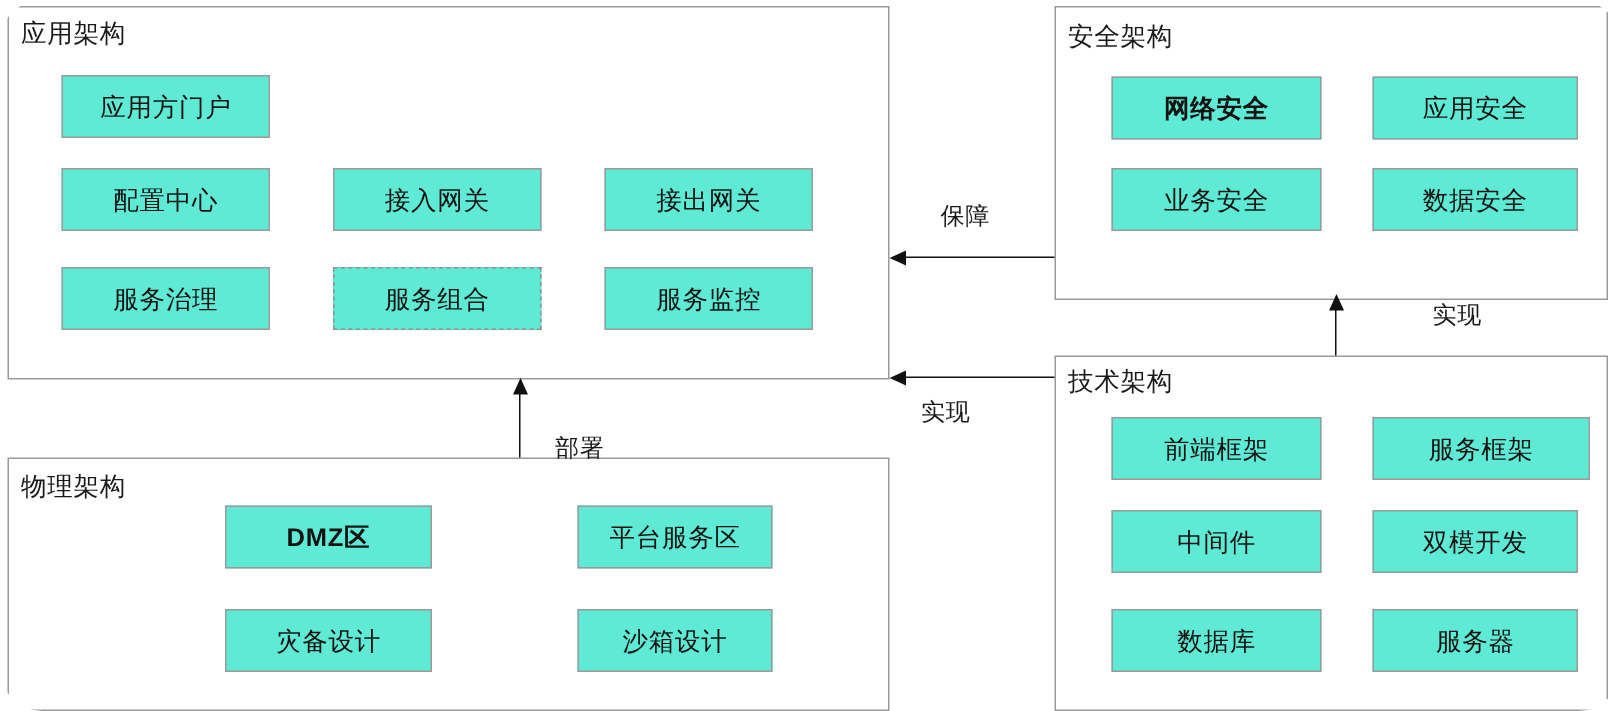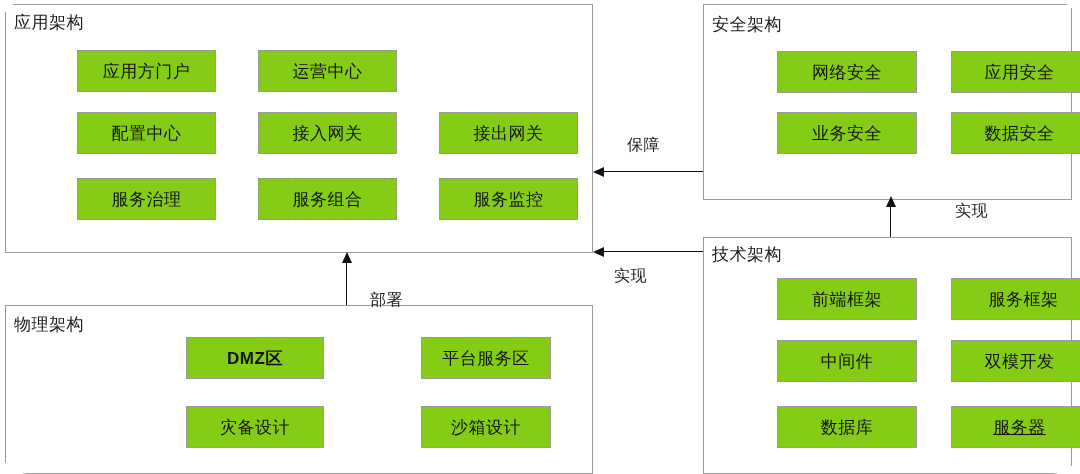--- a/index.html
+++ b/index.html
@@ -26,30 +26,29 @@
     position: absolute;
     font-size: 17px;
     color: #1a1a1a;
     line-height: 1;
     white-space: nowrap;
     letter-spacing: 0.5px;
   }
   .node {
     position: absolute;
     border: 1px solid #9a9a9a;
-    background: #84cc16;
+    background: #5eead4;
     box-sizing: border-box;
     display: flex;
     align-items: center;
     justify-content: center;
     font-size: 17px;
     color: #121212;
     white-space: nowrap;
     letter-spacing: 0.5px;
-    margin-left: 36px;
   }
   .node.dashed {
     border-style: dashed;
     border-color: #8f8f8f;
   }
   .node.bold {
     font-weight: bold;
     text-align: right;
   }
   .edge-line {
@@ -84,47 +83,46 @@
 </style>
 </head>
 <body>
 
 <div id="canvas">
 
   <div class="panel" style="left:5px; top:4px; width:588px; height:249px;"></div>
   <div class="panel-title" style="left:14px; top:14px;">应用架构</div>
 
   <div class="node" style="left:41px; top:50px; width:139px; height:42px;">应用方门户</div>
-  <div class="node" style="left:222px; top:50px; width:139px; height:42px;">运营中心</div>
 
   <div class="node" style="left:41px; top:112px; width:139px; height:42px;">配置中心</div>
   <div class="node" style="left:222px; top:112px; width:139px; height:42px;">接入网关</div>
   <div class="node" style="left:403px; top:112px; width:139px; height:42px;">接出网关</div>
 
   <div class="node" style="left:41px; top:178px; width:139px; height:42px;">服务治理</div>
   <div class="node dashed" style="left:222px; top:178px; width:139px; height:42px;">服务组合</div>
   <div class="node" style="left:403px; top:178px; width:139px; height:42px;">服务监控</div>
 
   <div class="panel" style="left:703px; top:4px; width:369px; height:196px;"></div>
   <div class="panel-title" style="left:712px; top:16px;">安全架构</div>
 
-  <div class="node" style="left:741px; top:51px; width:140px; height:42px;">网络安全</div>
+  <div class="node" style="left:741px; top:51px; width:140px; height:42px;font-weight:bold;">网络安全</div>
   <div class="node" style="left:915px; top:51px; width:137px; height:42px;">应用安全</div>
   <div class="node" style="left:741px; top:112px; width:140px; height:42px;">业务安全</div>
   <div class="node" style="left:915px; top:112px; width:137px; height:42px;">数据安全</div>
 
   <div class="panel" style="left:703px; top:237px; width:369px; height:237px;"></div>
   <div class="panel-title" style="left:712px; top:246px;">技术架构</div>
 
   <div class="node" style="left:741px; top:278px; width:140px; height:42px;">前端框架</div>
   <div class="node" style="left:915px; top:278px; width:145px; height:42px;">服务框架</div>
   <div class="node" style="left:915px; top:340px; width:137px; height:42px;">双模开发</div>
   <div class="node" style="left:741px; top:340px; width:140px; height:42px;">中间件</div>
   <div class="node" style="left:741px; top:406px; width:140px; height:42px;">数据库</div>
-  <div class="node" style="left:915px; top:406px; width:137px; height:42px;text-decoration:underline;">服务器</div>
+  <div class="node" style="left:915px; top:406px; width:137px; height:42px;">服务器</div>
 
   <div class="panel" style="left:5px; top:305px; width:588px; height:169px;"></div>
   <div class="panel-title" style="left:14px; top:316px;">物理架构</div>
 
   <div class="node bold" style="left:150px; top:337px; width:138px; height:42px;">DMZ区</div>
   <div class="node" style="left:385px; top:337px; width:130px; height:42px;">平台服务区</div>
   <div class="node" style="left:150px; top:406px; width:138px; height:42px;">灾备设计</div>
   <div class="node" style="left:385px; top:406px; width:130px; height:42px;">沙箱设计</div>
 
   <div class="edge-line edge-h" style="left:604px; top:171px; width:99px;"></div>

